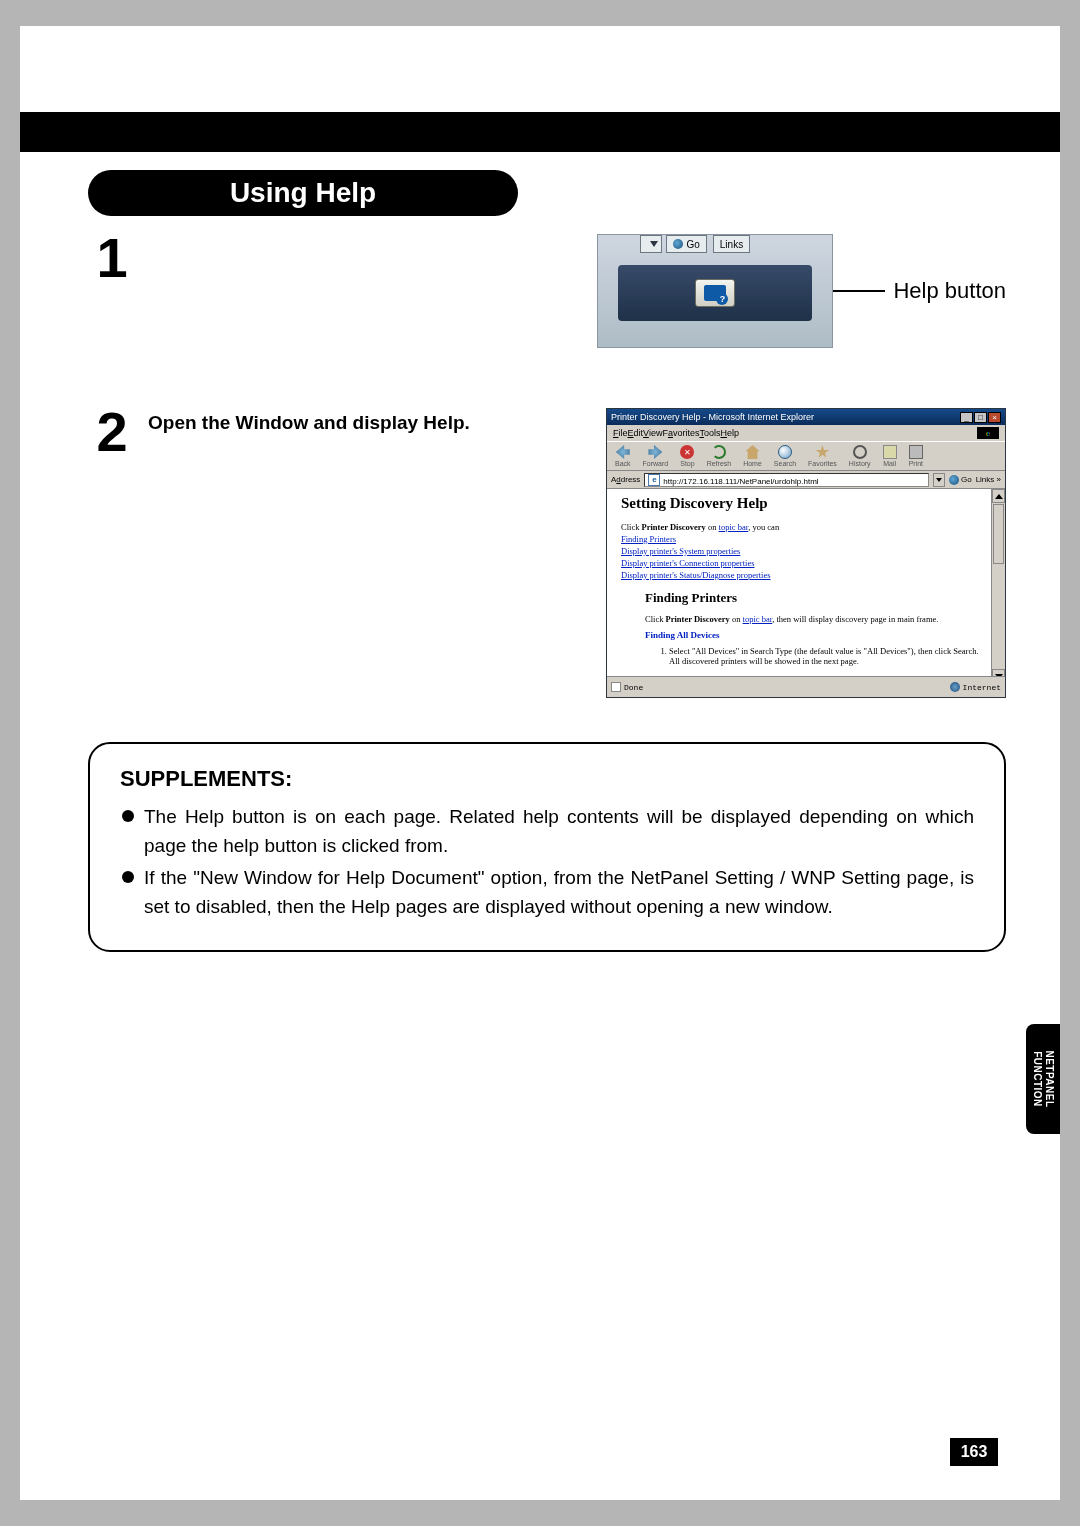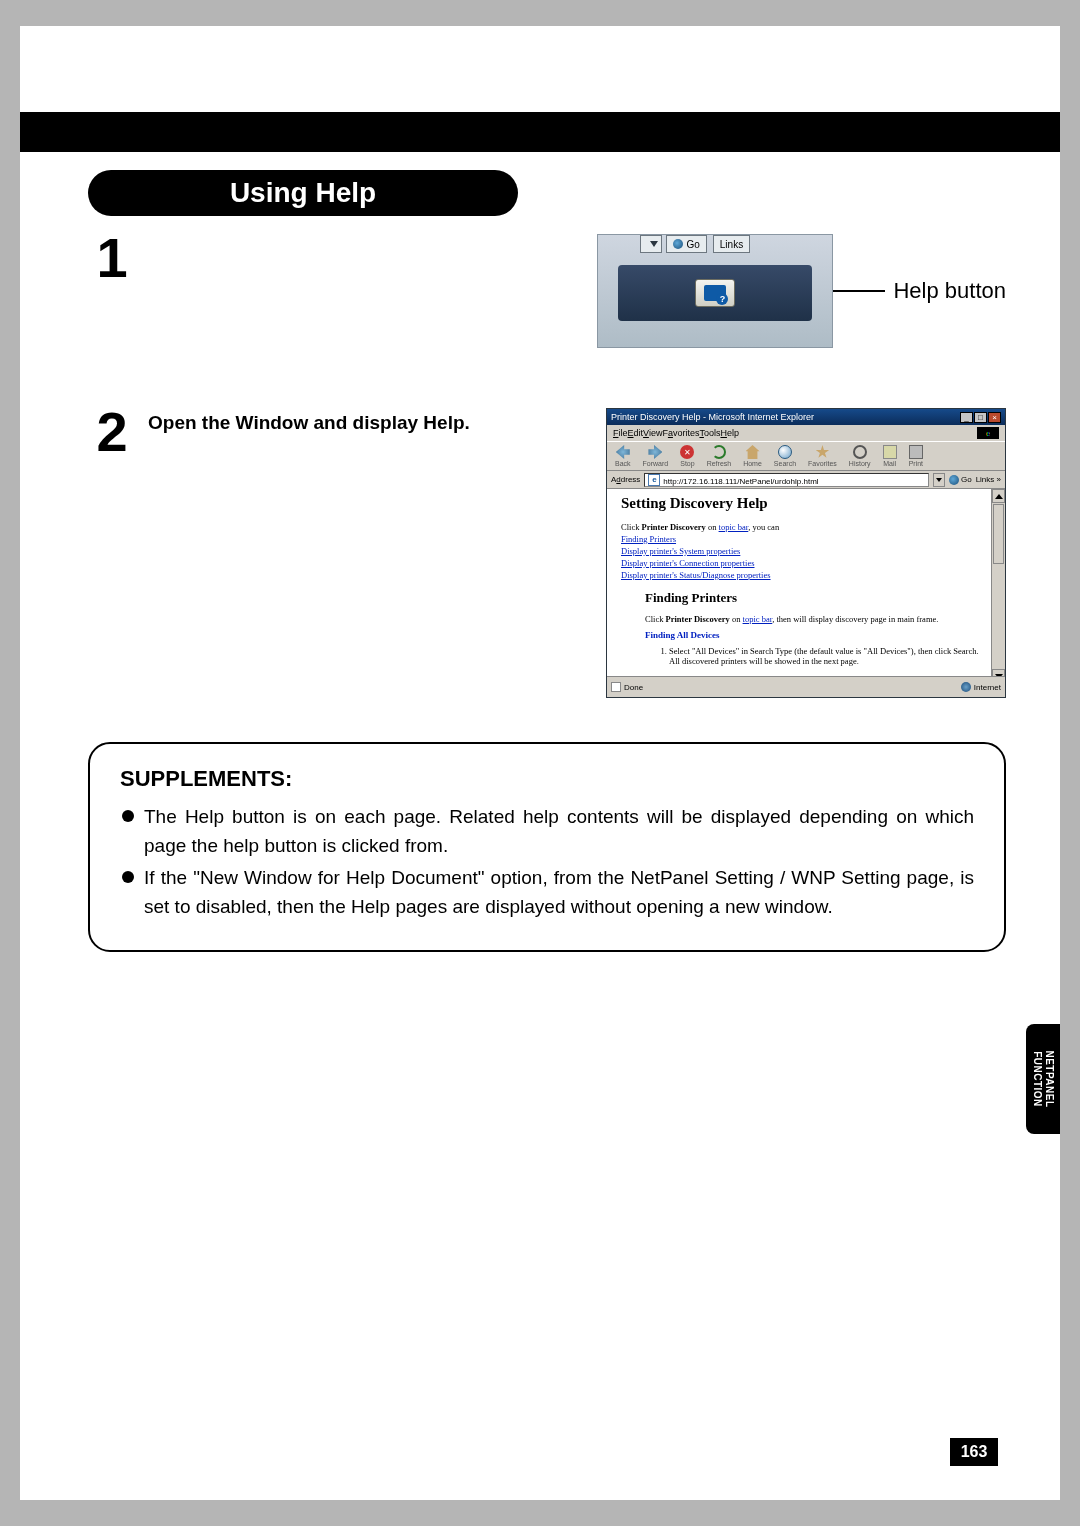--- a/index.html
+++ b/index.html
@@ -73,21 +73,21 @@
   .ie-body h3 { font-size: 13px; font-weight: bold; margin: 10px 0 8px 24px; }
   .ie-body .para { font-size: 8.5px; margin-left: 24px; margin-bottom: 6px; }
   .ie-body .find-all { font-size: 9px; font-weight: bold; color: #0020c0; margin-left: 24px; margin-bottom: 6px; }
   .ie-body ol { margin-left: 48px; font-size: 8.5px; }
   .ie-scroll { position: absolute; right: 0; top: 80px; bottom: 14px; width: 14px; background: #d4d0c8; border-left: 1px solid #888; }
   .ie-scroll .arr { height: 14px; background: #d4d0c8; border: 1px solid #888; display: flex; align-items: center; justify-content: center; }
   .ie-scroll .arr.up::after { content: ""; border-left: 4px solid transparent; border-right: 4px solid transparent; border-bottom: 5px solid #000; }
   .ie-scroll .arr.down { position: absolute; bottom: 0; left: 0; right: 0; }
   .ie-scroll .arr.down::after { content: ""; border-left: 4px solid transparent; border-right: 4px solid transparent; border-top: 5px solid #000; }
   .ie-scroll .thumb { position: absolute; left: 1px; right: 1px; top: 15px; height: 60px; background: #d4d0c8; border: 1px solid #888; }
-  .ie-status { position: absolute; left: 0; right: 0; bottom: 0; height: 14px; background: #d4d0c8; border-top: 1px solid #888; font-size: 8px; display: flex; align-items: center; padding: 10px 4px; font-family: Liberation Sans, sans-serif; }
+  .ie-status { position: absolute; left: 0; right: 0; bottom: 0; height: 14px; background: #d4d0c8; border-top: 1px solid #888; font-size: 8px; display: flex; align-items: center; padding: 10px 4px; font-family: Liberation Mono, monospace; }
   .ie-status .ico-done { width: 10px; height: 10px; background: #fff; border: 1px solid #888; margin-right: 3px; }
   .ie-status .right { margin-left: auto; display: flex; align-items: center; gap: 3px; }
   .ie-status .ico-net { width: 10px; height: 10px; background: radial-gradient(circle,#6aa0c8,#1a4a78); border-radius: 50%; }
 
   
   .supp-box { position: relative; margin-top: 44px; width: 918px; border: 2px solid #000; border-radius: 22px; padding: 22px 30px 26px; }
   .supp-box h3 { font-size: 22px; font-weight: bold; margin-bottom: 10px; }
   .supp-list { list-style: none; }
   .supp-list li { position: relative; padding-left: 24px; font-size: 19px; line-height: 1.55; text-align: justify; margin-bottom: 2px; }
   .supp-list li::before { content: ""; position: absolute; left: 2px; top: 8px; width: 12px; height: 12px; background: #000; border-radius: 50%; }

